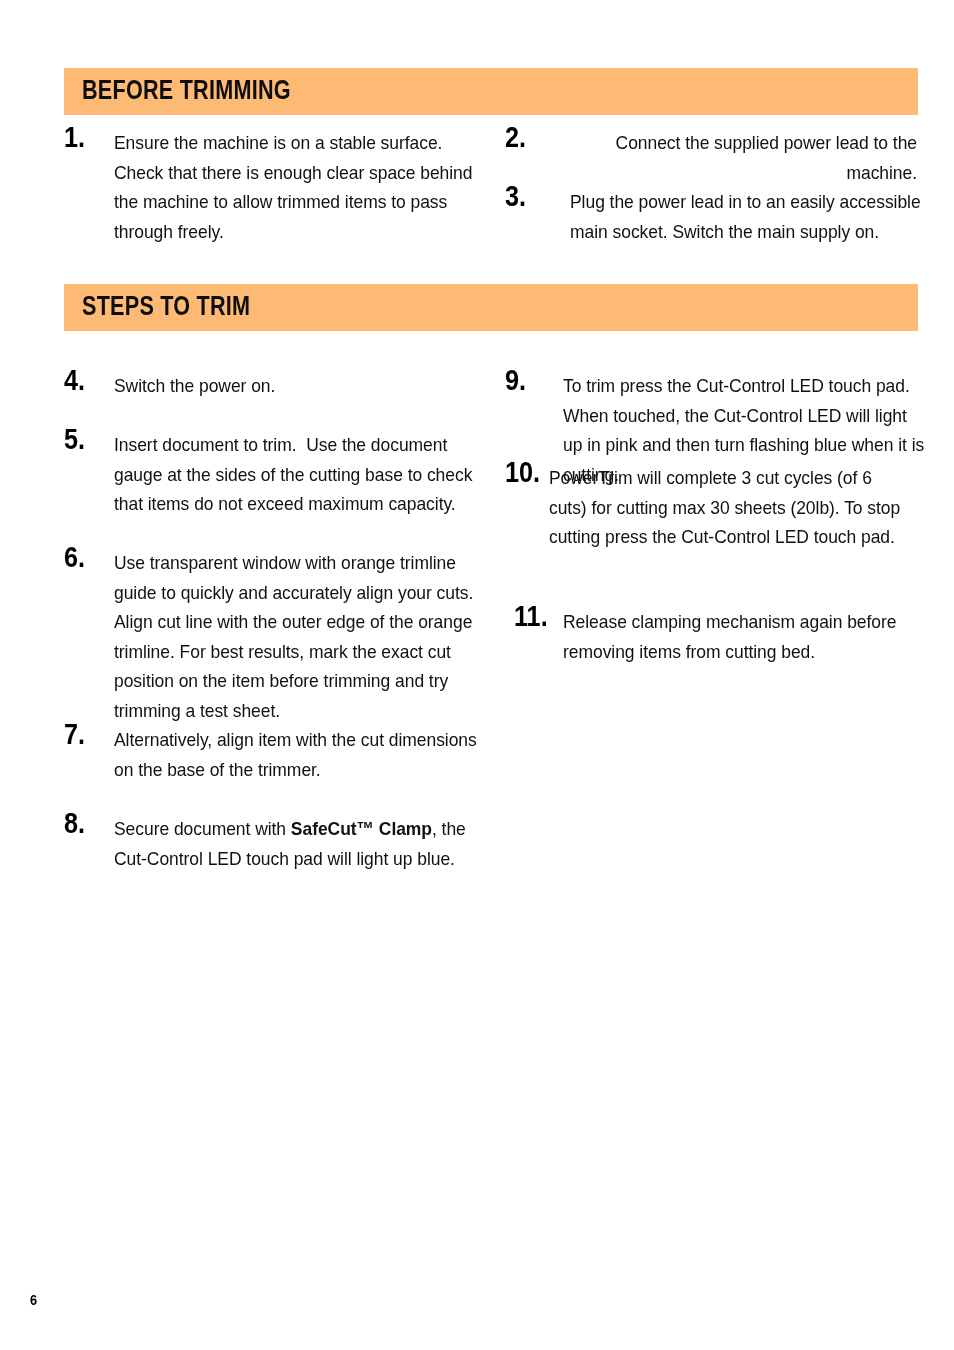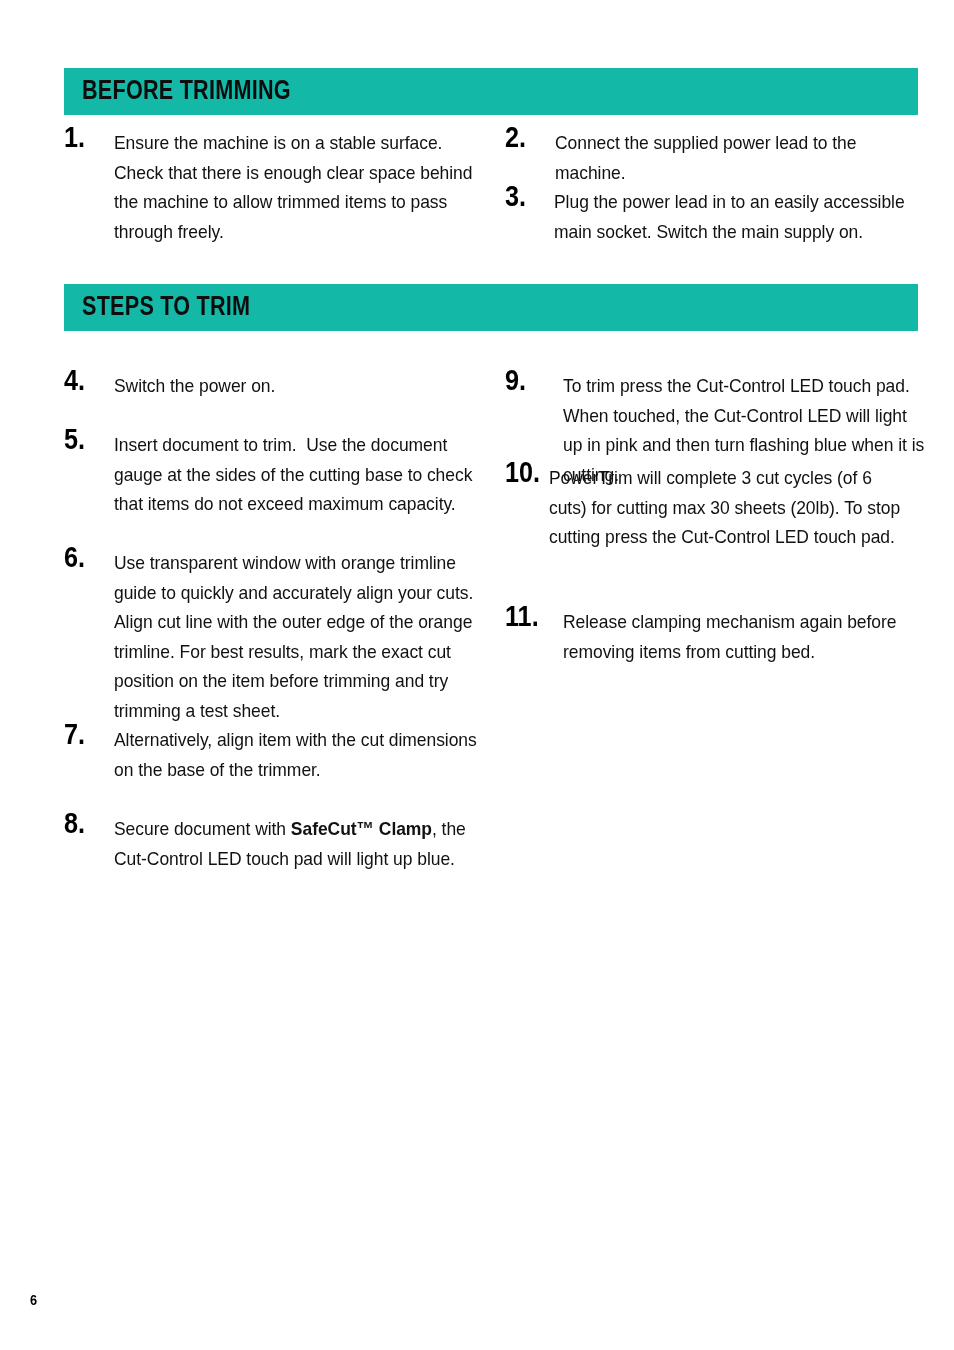--- a/index.html
+++ b/index.html
@@ -24,21 +24,21 @@
     height: 1350px;
     background: #ffffff;
   }
 
   
   .section-bar {
     position: absolute;
     left: 64px;
     width: 854px;
     height: 47px;
-    background: #14b8a6;
+    background: #fdba74;
   }
   .section-bar .section-title {
     position: absolute;
     left: 18px;
     top: 50%;
     transform: translateY(-52%);
     font-family: "Liberation Sans", sans-serif;
     font-weight: bold;
     font-size: 22px;
     letter-spacing: 0.3px;
@@ -120,26 +120,26 @@
     <div class="section-title"><span class="inner">BEFORE TRIMMING</span></div>
   </div>
 
   <div class="step-abs" style="left:64px; top:128px;">
     <div class="step-num"><span class="inner">1.</span></div>
     <div class="step-body"><span class="inner">Ensure the machine is on a stable surface. Check that there is enough clear space behind the machine to allow trimmed items to pass through freely.</span></div>
   </div>
 
   <div class="step-abs col-right-abs" style="left:505px; top:128px;">
     <div class="step-num" style="width:58px;"><span class="inner">2.</span></div>
-    <div class="step-body" style="width:362px;"><span class="inner">Connect the supplied power lead to the machine.</span></div>
+    <div class="step-body" style="width:362px;text-align:right;"><span class="inner">Connect the supplied power lead to the machine.</span></div>
   </div>
 
   <div class="step-abs" style="left:505px; top:187px;">
     <div class="step-num" style="width:58px;"><span class="inner">3.</span></div>
-    <div class="step-body" style="margin-left:49px; width:362px;"><span class="inner">Plug the power lead in to an easily accessible main socket. Switch the main supply on.</span></div>
+    <div class="step-body" style="margin-left:65px; width:362px;"><span class="inner">Plug the power lead in to an easily accessible main socket. Switch the main supply on.</span></div>
   </div>
 
   <div class="section-bar" id="bar-steps">
     <div class="section-title"><span class="inner">STEPS TO TRIM</span></div>
   </div>
 
   <div class="step-abs" style="left:64px; top:371px;">
     <div class="step-num"><span class="inner">4.</span></div>
     <div class="step-body"><span class="inner">Switch the power on.</span></div>
   </div>
@@ -168,19 +168,19 @@
     <div class="step-num" style="width:58px;"><span class="inner">9.</span></div>
     <div class="step-body" style="margin-left:58px; width:362px;"><span class="inner">To trim press the Cut-Control LED touch pad. When touched, the Cut-Control LED will light up in pink and then turn flashing blue when it is cutting.</span></div>
   </div>
 
   <div class="step-abs" style="left:505px; top:463px;">
     <div class="step-num" style="width:58px;"><span class="inner">10.</span></div>
     <div class="step-body" style="margin-left:44px; width:362px;"><span class="inner">PowerTrim will complete 3 cut cycles (of 6 cuts) for cutting max 30 sheets (20lb). To stop cutting press the Cut-Control LED touch pad.</span></div>
   </div>
 
   <div class="step-abs" style="left:505px; top:607px;">
-    <div class="step-num" style="width:58px;"><span class="inner">11.</span></div>
+    <div class="step-num" style="width:58px;text-align:center;"><span class="inner">11.</span></div>
     <div class="step-body" style="margin-left:58px; width:362px;"><span class="inner">Release clamping mechanism again before removing items from cutting bed.</span></div>
   </div>
 
   <div class="page-number"><span class="inner">6</span></div>
 
 </div>
 
 </body></html>

